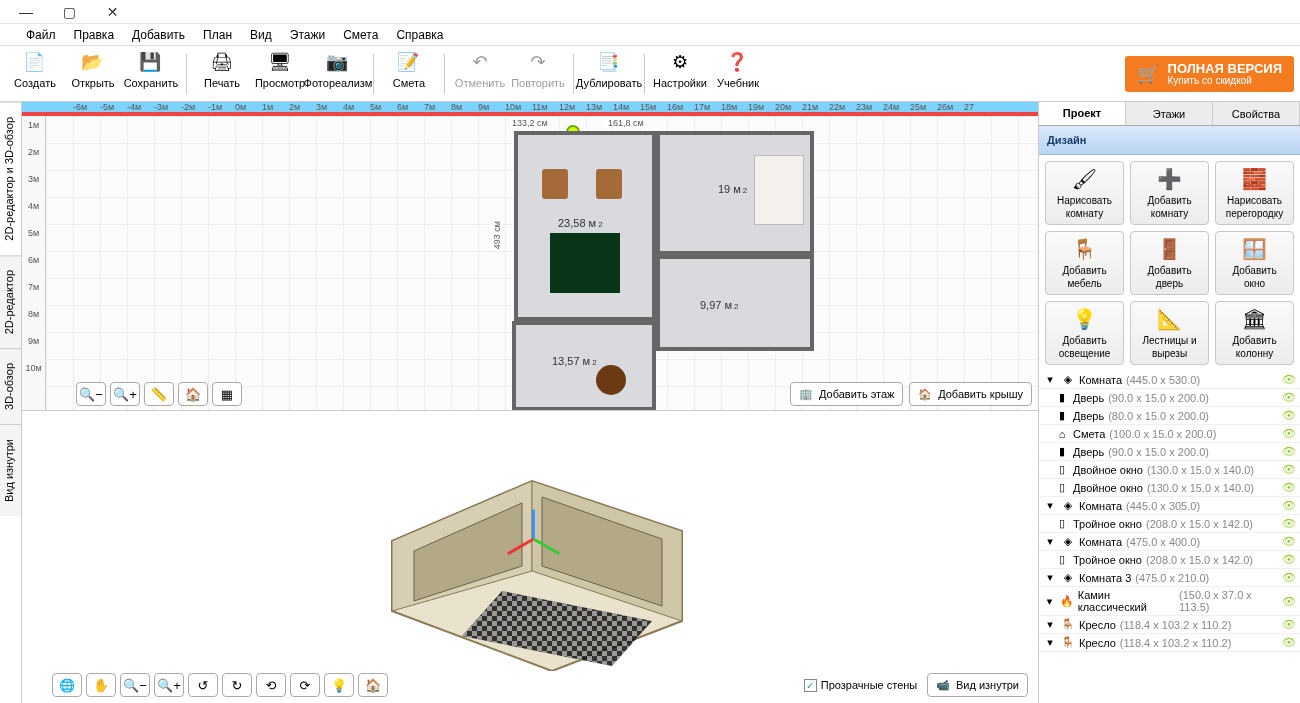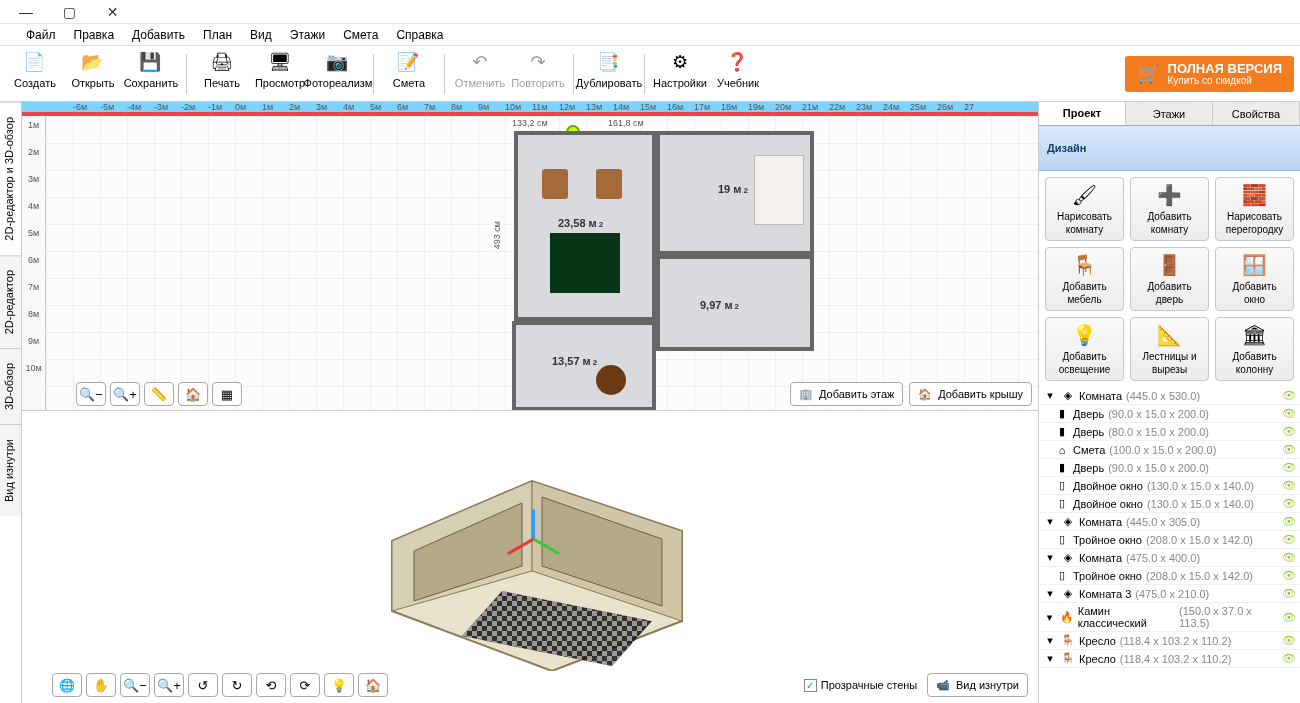--- a/index.html
+++ b/index.html
@@ -34,21 +34,21 @@
 
 
 .canvas-col { flex: 1; display: flex; flex-direction: column; }
 .ruler-h { height: 14px; display: flex; align-items: center; font-size: 9px; color: #555; padding-left: 24px; background: #7dd3fc; border-bottom: 4px solid #ef4444; }
 .ruler-h span { flex: 0 0 27px; text-align: left; overflow: hidden; }
 .upper-canvas { flex: 0 0 294px; position: relative; background: #fcfcfc; display: flex; }
 .ruler-v { width: 24px; background: #f8f8f8; border-right: 1px solid #ccc; display: flex; flex-direction: column; align-items: center; font-size: 9px; color: #555; padding-top:4px; }
 .ruler-v span { height: 27px; }
 .plan-area { flex: 1; position: relative; background-image: linear-gradient(#eee 1px, transparent 1px), linear-gradient(90deg, #eee 1px, transparent 1px); background-size: 27px 27px; }
 .plan { position: absolute; left: 468px; top: 15px; width: 310px; height: 270px; }
-.room { position: absolute; background: #d9dadd; border: 4px solid #666; font-weight: bold; }
+.room { position: absolute; background: #d9dadd; border: 4px solid #666; }
 .rm1 { left: 0; top: 0; width: 142px; height: 190px; }
 .rm2 { left: 142px; top: 0; width: 158px; height: 124px; }
 .rm3 { left: 142px; top: 124px; width: 158px; height: 96px; }
 .rm4 { left: -2px; top: 190px; width: 144px; height: 90px; }
 .room .label { position: absolute; right: 6px; bottom: 6px; font-size: 11px; color: #333; display: flex; align-items: baseline; gap: 2px; }
 .room .label sup { font-size: 8px; }
 .rug { position: absolute; background: #083418; }
 .chair { position: absolute; background: #a56a3a; border-radius: 3px; }
 .marker { position: absolute; left: 52px; top: -6px; width: 14px; height: 14px; background: #cdff00; border: 2px solid #6a0; border-radius: 50%; }
 .dim { position: absolute; font-size: 9px; color: #555; background: #fff; padding: 0 2px; }
@@ -67,21 +67,21 @@
 .axis3d .ar { position: absolute; width: 3px; height: 30px; border-radius: 2px; transform-origin: bottom center; }
 .lower-tools { position: absolute; left: 30px; bottom: 6px; display: flex; gap: 4px; }
 .lower-right { position: absolute; right: 10px; bottom: 6px; display: flex; gap: 10px; align-items: center; font-size: 11px; }
 .chk { width: 13px; height: 13px; border: 1px solid #888; display: inline-flex; align-items: center; justify-content: center; font-size: 10px; color: #2a6; }
 
 
 .right-panel { width: 262px; border-left: 1px solid #ccc; display: flex; flex-direction: column; }
 .rtabs { height: 24px; display: flex; border-bottom: 1px solid #aaa; }
 .rtab { flex: 1; display: flex; align-items: center; justify-content: center; font-size: 11px; background: #ececec; border-right:1px solid #ccc; }
 .rtab.active { background: #fff; border-bottom: 1px solid #fff; font-weight: 600; }
-.section-header { background: linear-gradient(#dbe9fb, #b9d4f3); padding: 16px 8px; font-weight: bold; font-size: 11px; color: #153b6f; border-bottom: 1px solid #9bc; }
+.section-header { background: linear-gradient(#dbe9fb, #b9d4f3); padding: 8px 8px; font-weight: bold; font-size: 11px; color: #153b6f; border-bottom: 1px solid #9bc; }
 .btn-grid { display: grid; grid-template-columns: repeat(3, 1fr); gap: 6px; padding: 6px; }
 .big-btn { background: linear-gradient(#fafafa,#ececec); border: 1px solid #c8c8c8; border-radius: 4px; height: 64px; display: flex; flex-direction: column; align-items: center; justify-content: center; gap: 2px; text-align: center; font-size: 10px; line-height: 1.15; padding: 2px; }
 .big-btn .bi { height: 26px; display:flex; align-items:center; justify-content:center; font-size: 20px; }
 .obj-hdr { background: linear-gradient(#dbe9fb, #b9d4f3); padding: 3px 8px; font-weight: bold; font-size: 11px; color: #153b6f; display: flex; justify-content: space-between; align-items: center; }
 .obj-list { flex: 1; overflow-y: auto; font-size: 11px; }
 .obj-row { display: flex; align-items: center; padding: 2px 4px; border-bottom: 1px solid #f0f0f0; gap: 4px; }
 .obj-row .oi { width: 14px; text-align: center; }
 .obj-row .dims { color: #888; }
 .obj-row .eye { margin-left: auto; color: #9c3; font-size: 11px; }
 .indent1 { padding-left: 16px; }

